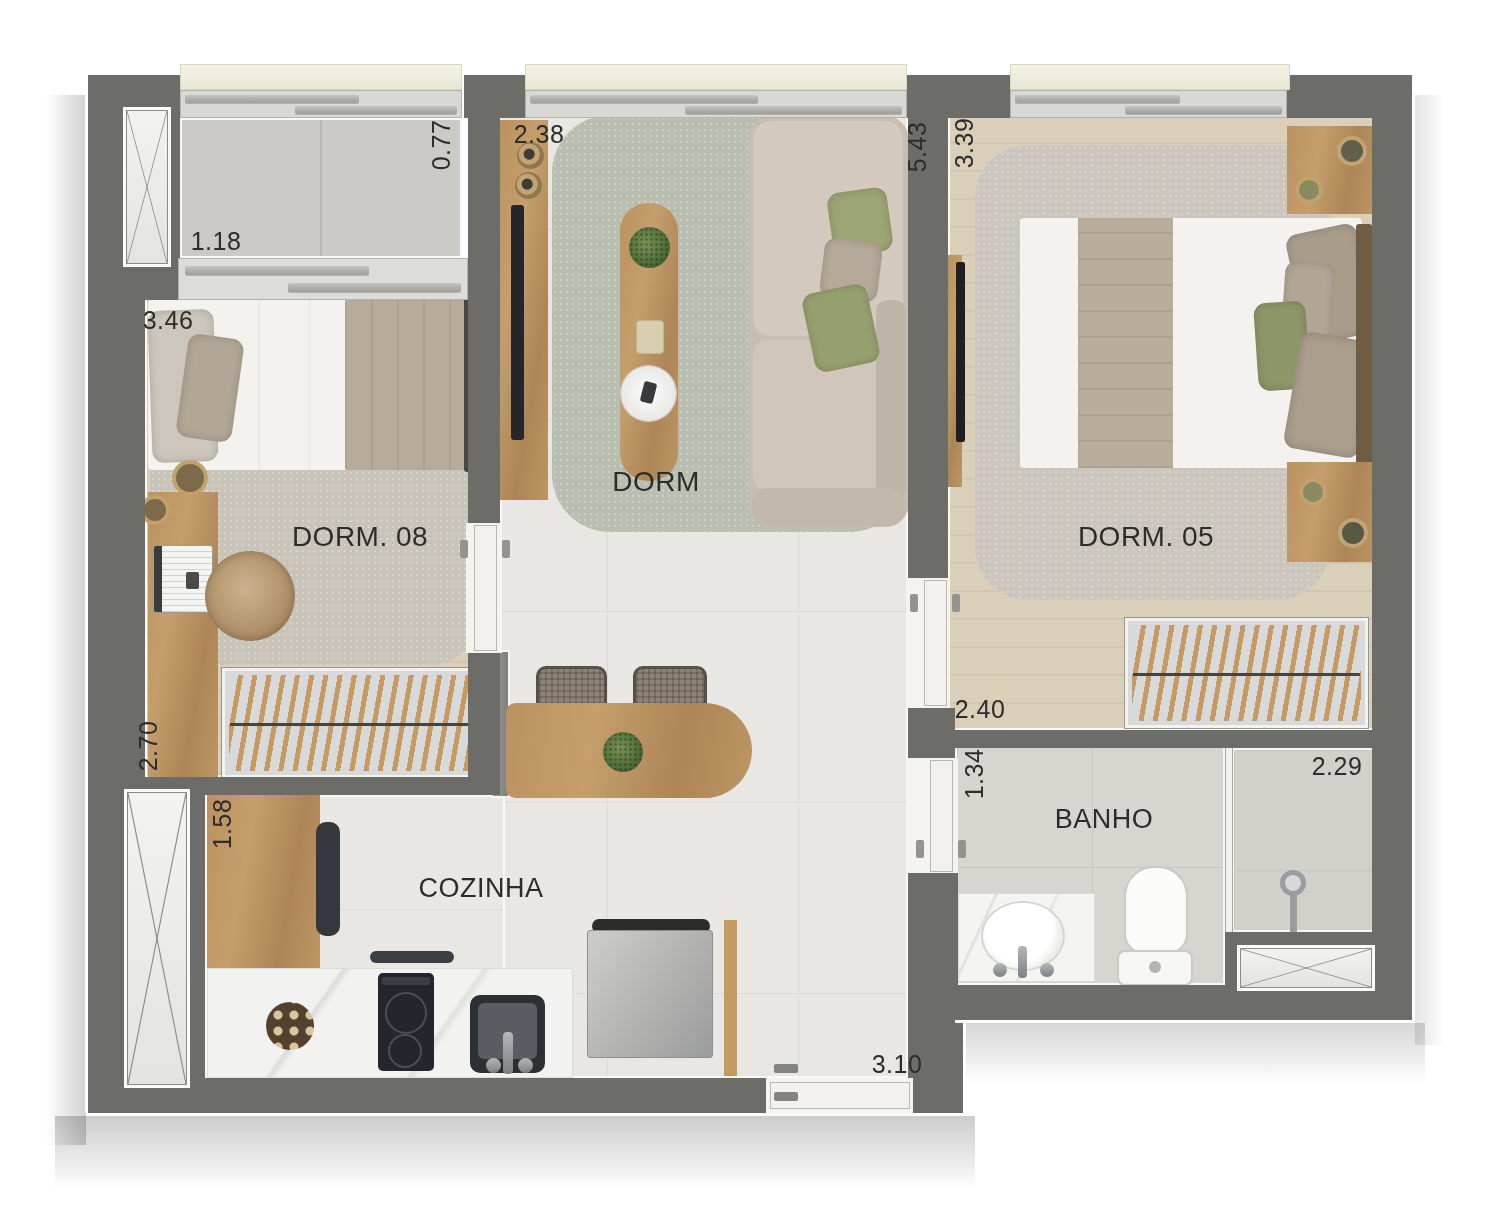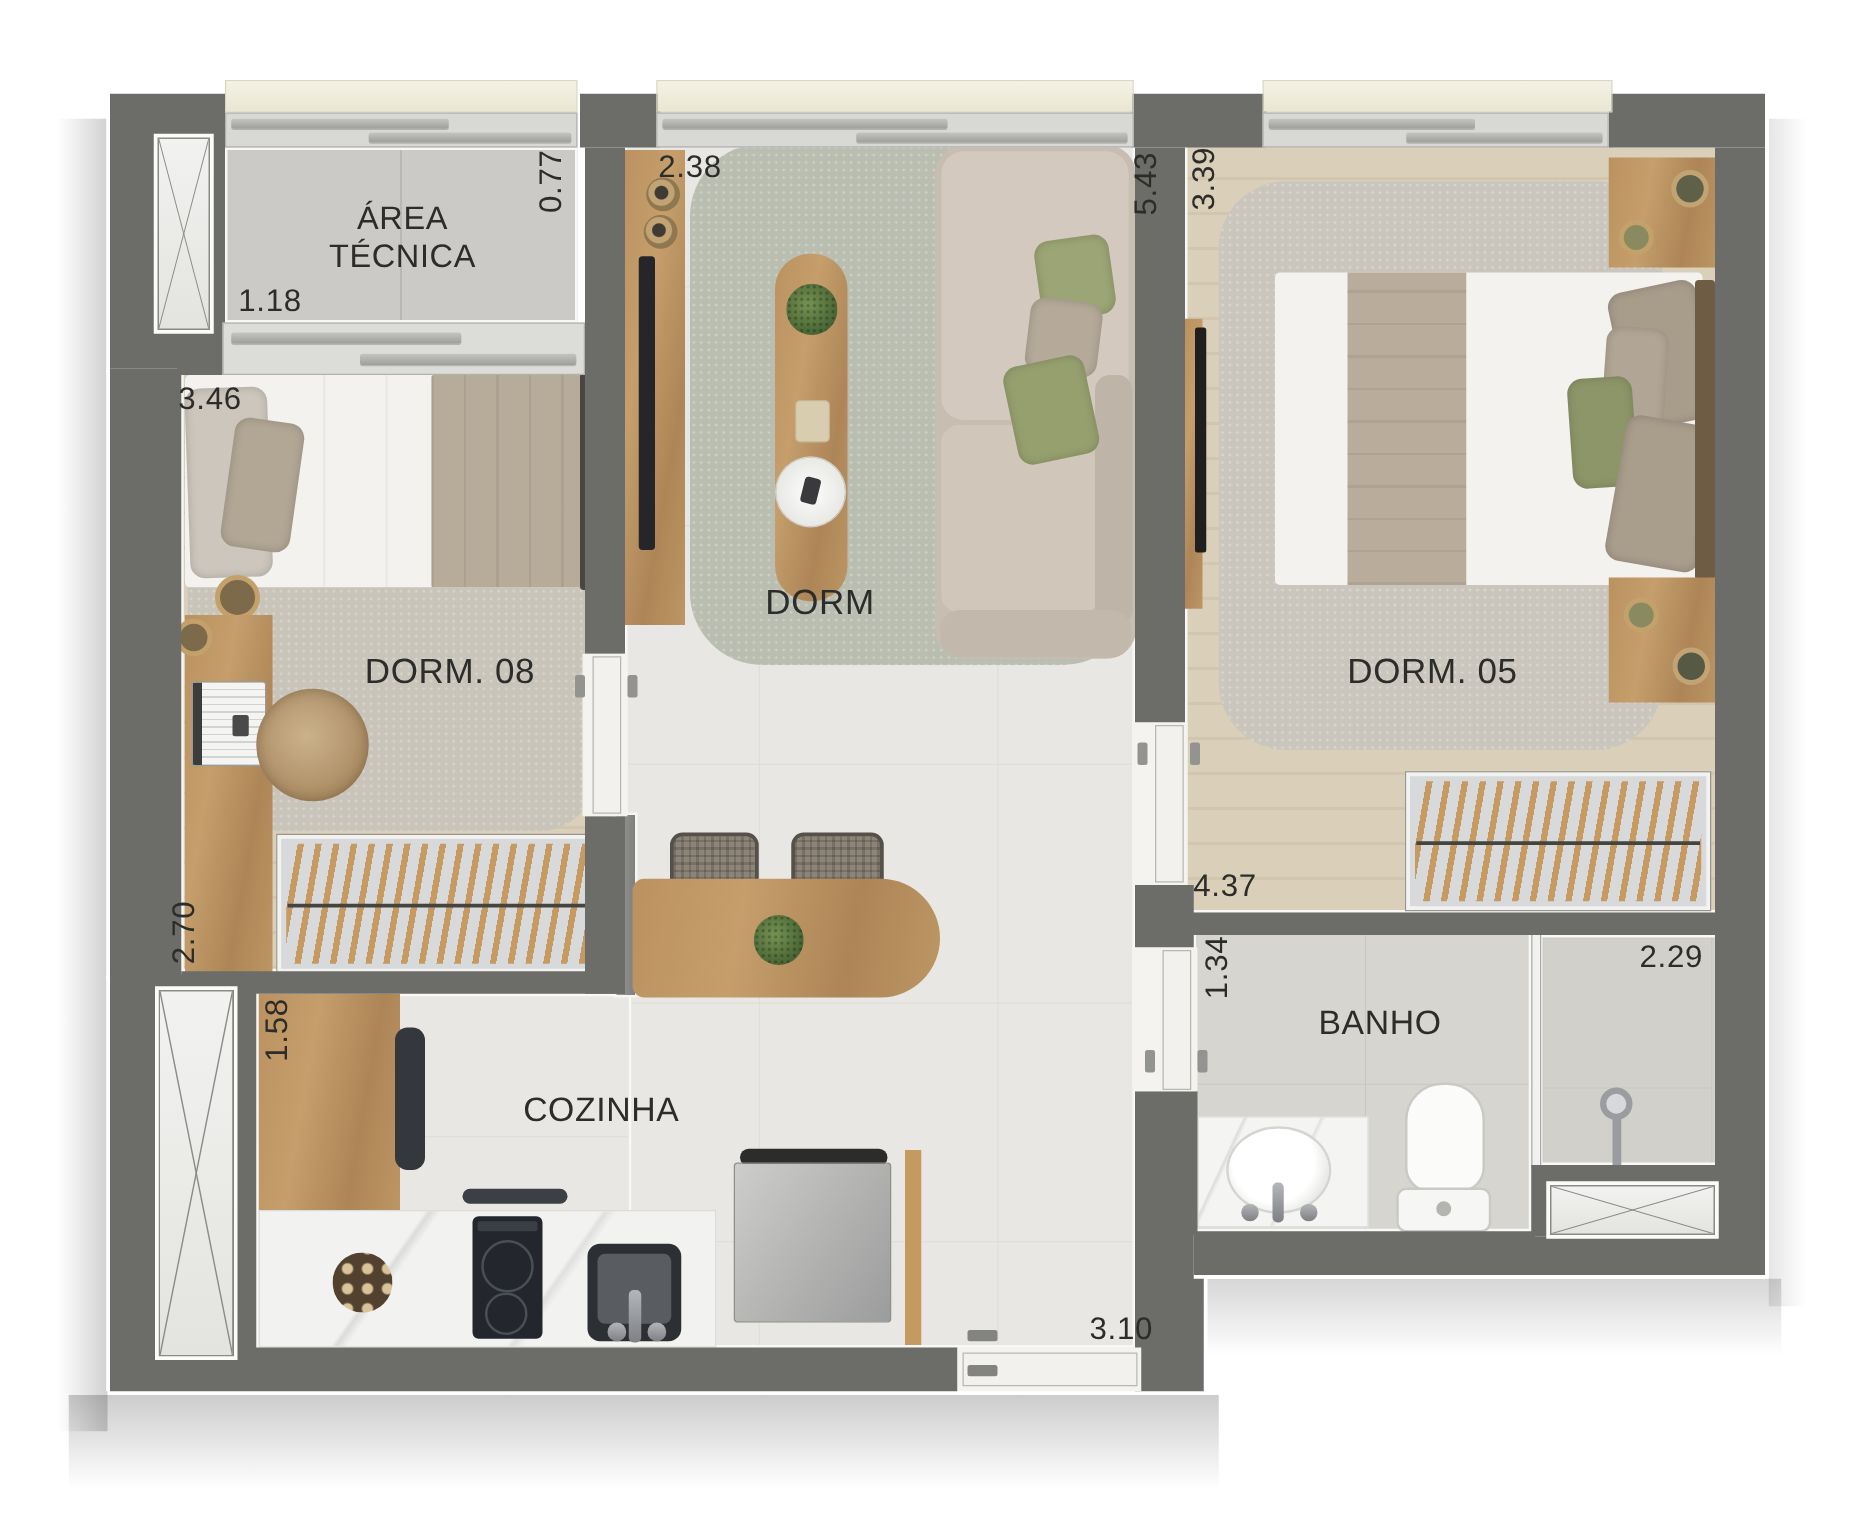--- a/index.html
+++ b/index.html
@@ -238,38 +238,34 @@
   <div class="gap" style="left:906px;top:758px;width:52px;height:115px;"></div>
   <div class="slab" style="left:930px;top:760px;width:23px;height:112px;"></div>
   <div class="handle" style="left:916px;top:840px;width:8px;height:18px;"></div>
   <div class="handle" style="left:958px;top:840px;width:8px;height:18px;"></div>
 
   <div class="gap" style="left:766px;top:1078px;width:147px;height:35px;"></div>
   <div class="slab" style="left:770px;top:1082px;width:140px;height:27px;"></div>
   <div class="handle" style="left:774px;top:1064px;width:24px;height:9px;background:#83837f;"></div>
   <div class="handle" style="left:774px;top:1092px;width:24px;height:9px;background:#83837f;"></div>
 
-  <div class="lbl" style="left:322px;top:190px;font-size:26px;text-align:center;line-height:1.2;">
-    <div>ÁREA</div>
-    <div>TÉCNICA</div>
-  </div>
   <div class="lblrot dim" style="left:441px;top:145px;">0.77</div>
   <div class="lbl dim" style="left:216px;top:241px;">1.18</div>
 
-  <div class="lbl dim" style="left:539px;top:134px;margin-left:13px;">2.38</div>
+  <div class="lbl dim" style="left:539px;top:134px;">2.38</div>
   <div class="lblrot dim" style="left:917px;top:147px;">5.43</div>
   <div class="lbl room" style="left:656px;top:482px;">DORM</div>
 
   <div class="lbl dim" style="left:168px;top:320px;">3.46</div>
   <div class="lbl room" style="left:360px;top:537px;">DORM. 08</div>
   <div class="lblrot dim" style="left:148px;top:746px;">2.70</div>
 
   <div class="lblrot dim" style="left:964px;top:143px;">3.39</div>
   <div class="lbl room" style="left:1146px;top:537px;">DORM. 05</div>
-  <div class="lbl dim" style="left:980px;top:709px;">4.37</div>
+  <div class="lbl dim" style="left:980px;top:709px;">2.40</div>
 
   <div class="lblrot dim" style="left:222px;top:824px;">1.58</div>
   <div class="lbl room" style="left:481px;top:888px;font-size:27px;">COZINHA</div>
   <div class="lbl dim" style="left:897px;top:1064px;">3.10</div>
 
   <div class="lblrot dim" style="left:974px;top:774px;">1.34</div>
   <div class="lbl room" style="left:1104px;top:819px;font-size:27px;">BANHO</div>
   <div class="lbl dim" style="left:1337px;top:766px;">2.29</div>
 
 </div>

